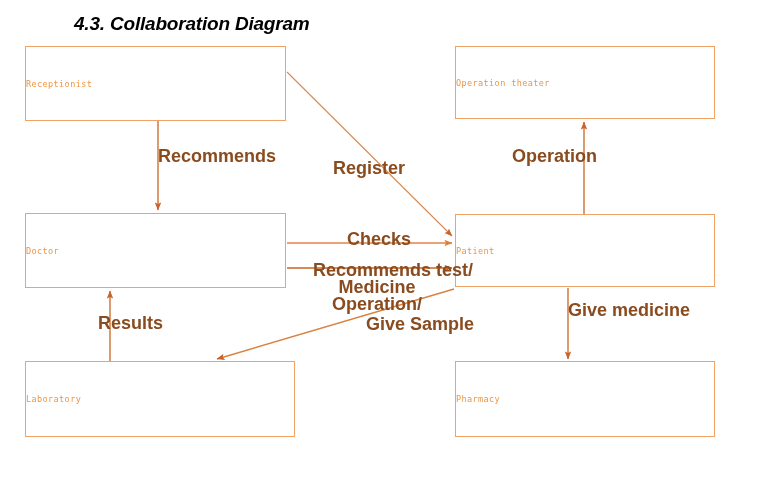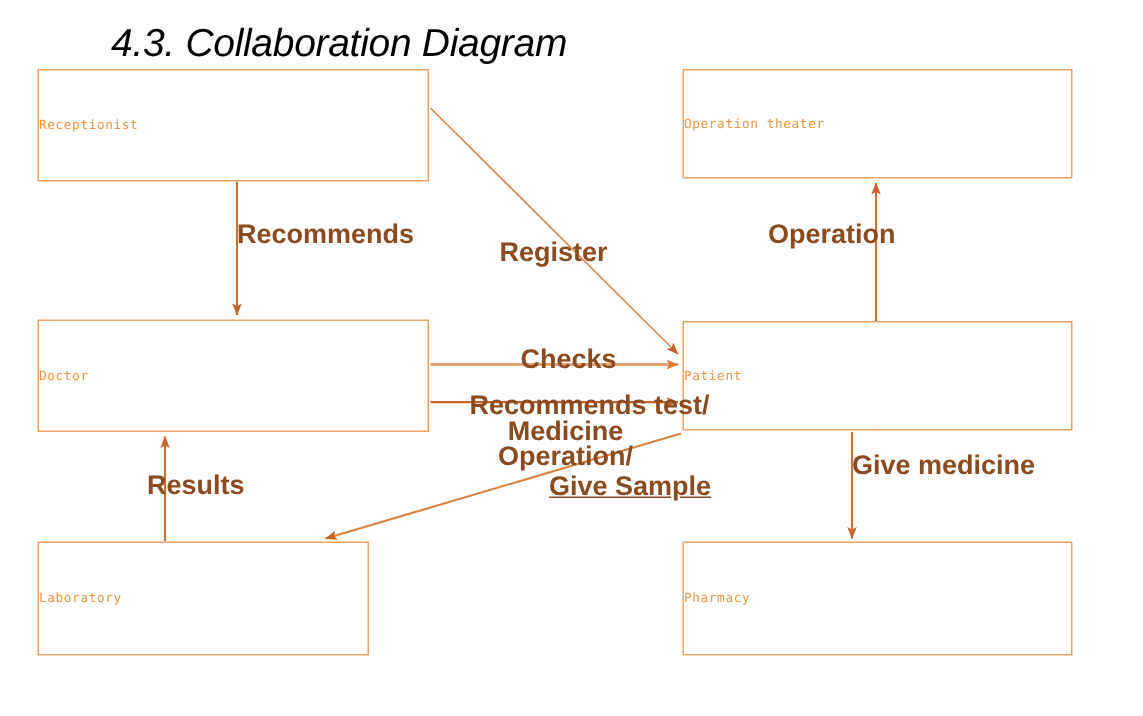--- a/index.html
+++ b/index.html
@@ -15,22 +15,22 @@
     width: 762px;
     height: 477px;
     background: #ffffff;
     overflow: hidden;
   }
   #diagram-title {
     position: absolute;
     left: 74px;
     top: 13px;
     font-family: "Liberation Sans", sans-serif;
-    font-size: 26px;
-    font-weight: normal;
+    font-size: 19px;
+    font-weight: bold;
     font-style: italic;
     color: #000000;
     letter-spacing: -0.2px;
     white-space: nowrap;
   }
   .node-box {
     position: absolute;
     box-sizing: border-box;
     border: 1.5px solid #F0A365;
     background: #ffffff;
@@ -113,21 +113,21 @@
   </div>
 
   <div class="node-box" style="left:25px; top:213px; width:261px; height:75px;">
     <span class="node-label">Doctor</span>
   </div>
 
   <div class="node-box" style="left:455px; top:214px; width:260px; height:73px;">
     <span class="node-label">Patient</span>
   </div>
 
-  <div class="node-box" style="left:25px; top:361px; width:221px; height:76px;">
+  <div class="node-box" style="left:25px; top:361px; width:270px; height:76px;">
     <span class="node-label">Laboratory</span>
   </div>
 
   <div class="node-box" style="left:455px; top:361px; width:260px; height:76px;padding-left:48px;">
     <span class="node-label">Pharmacy</span>
   </div>
 
   <div class="edge-label" style="left:158px; top:148px;">Recommends</div>
 
   <div class="edge-label" style="left:333px; top:160px;">Register</div>
@@ -135,19 +135,19 @@
   <div class="edge-label" style="left:512px; top:148px;">Operation</div>
 
   <div class="edge-label" style="left:347px; top:231px;">Checks</div>
 
   <div class="edge-label multi" style="left:313px; top:262px; width:128px;">
     <div>Recommends test/</div>
     <div>Medicine</div>
     <div>Operation/</div>
   </div>
 
-  <div class="edge-label" style="left:366px; top:316px;text-decoration:underline;">Give Sample</div>
+  <div class="edge-label" style="left:366px; top:316px;">Give Sample</div>
 
   <div class="edge-label" style="left:568px; top:302px;">Give medicine</div>
 
   <div class="edge-label" style="left:53px; top:315px;margin-left:45px;">Results</div>
 
 </div>
 
 </body></html>

